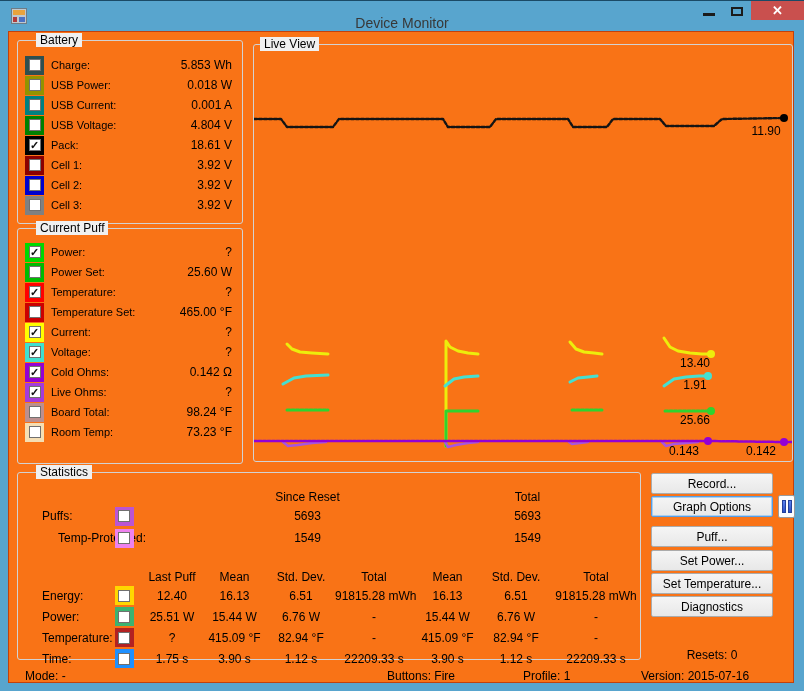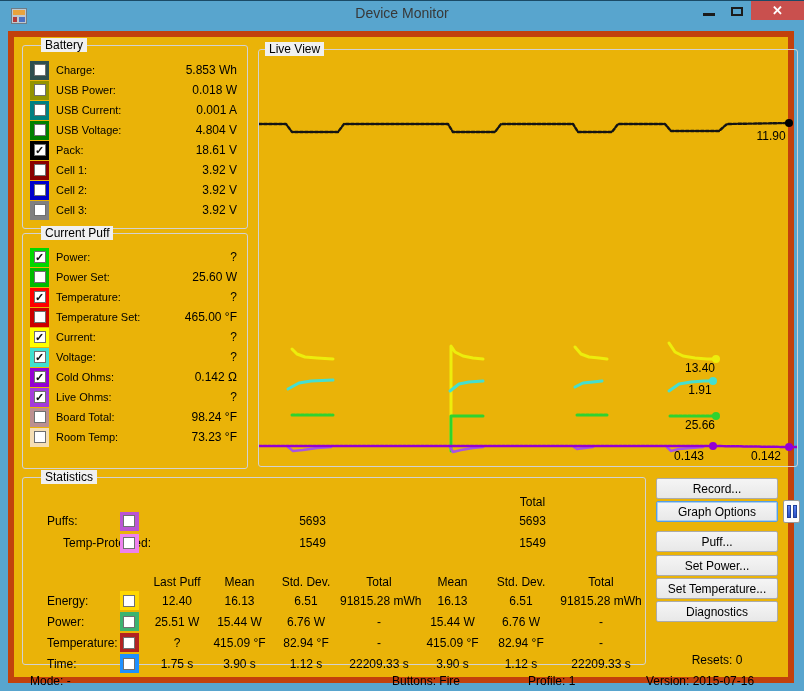--- a/index.html
+++ b/index.html
@@ -1,39 +1,39 @@
 <!DOCTYPE html>
 <html><head>
 <meta charset="utf-8">
 <style>
   html,body{margin:0;padding:0;width:804px;height:691px;overflow:hidden;
     font-family:"Liberation Sans",sans-serif;-webkit-font-smoothing:antialiased;}
   body{position:relative;background:#58A5CE;border-top:1px solid #1B4A66;box-sizing:border-box;}
 
   
   .titlebar{position:absolute;top:0;left:0;width:804px;height:30px;}
-  .title{position:absolute;top:4px;left:0;width:100%;text-align:center;
+  .title{position:absolute;top:14px;left:0;width:100%;text-align:center;
     font-size:14px;color:#383838;}
   .app-icon{position:absolute;left:11px;top:7px;width:16px;height:16px;background:#BFC8CF;
     border:1px solid #6E7B85;box-sizing:border-box;}
   .app-icon .bar{position:absolute;left:1px;top:1px;width:12px;height:5px;background:#E8A33D;}
   .app-icon .sq-red{position:absolute;left:1px;top:8px;width:4px;height:5px;background:#B23A3A;}
   .app-icon .sq-blue{position:absolute;left:7px;top:8px;width:6px;height:5px;background:#4A72C4;}
   .win-btn{position:absolute;top:0;height:20px;cursor:default;}
   .btn-min{left:695px;width:28px;}
   .btn-min .glyph{position:absolute;left:8px;top:12px;width:12px;height:3px;background:#1B1B1B;}
   .btn-max{left:723px;width:28px;}
   .btn-max .glyph{position:absolute;left:8px;top:6px;width:12px;height:9px;
     border:2px solid #1B1B1B;box-sizing:border-box;background:transparent;}
   .btn-close{left:751px;width:53px;height:19px;background:#C9504E;color:#FFFFFF;
     text-align:center;line-height:19px;font-size:13px;font-weight:bold;}
 
   
-  .client{position:absolute;left:8px;top:30px;width:786px;height:652px;background:#eab308;
-    border:6px solid #c2410c;box-sizing:border-box;}
+  .client{position:absolute;left:8px;top:30px;width:786px;height:652px;background:#f97316;
+    border:1px solid #c2410c;box-sizing:border-box;}
 
   .groupbox{position:absolute;border:1px solid #D2D2D2;border-radius:3px;box-sizing:border-box;}
   .gb-title{position:absolute;top:-8px;background:#F0F0F0;padding:0 4px;font-size:12px;color:#000;}
   .gb-title.off24{left:18px;}
   .gb-title.off8{left:6px;}
 
   
   .crow{display:flex;align-items:center;height:20px;padding:0 10px 0 7px;}
   .swatch{width:19px;height:19px;flex:0 0 19px;display:flex;align-items:center;justify-content:center;
     box-sizing:border-box;}
@@ -305,20 +305,21 @@
         <text x="507" y="408" text-anchor="middle" font-size="12" fill="#000">0.142</text>
       </svg>
   </div>
 
   <div class="groupbox" style="left:8px;top:440px;width:624px;height:188px;">
     <span class="gb-title off24">Statistics</span>
 
     <div class="stat-grid hdr1">
       <div></div>
         <div></div>
+      <div class="cell span-sr">Since Reset</div>
       <div class="cell span-tot">Total</div>
     </div>
 
     <div class="stat-grid cntrow">
       <div class="rowlbl">Puffs:</div>
       <div class="swcell">
           <span class="swatch" style="background: rgb(186, 85, 211);">
             <span class="box">
               <span class="check"></span>
             </span>

